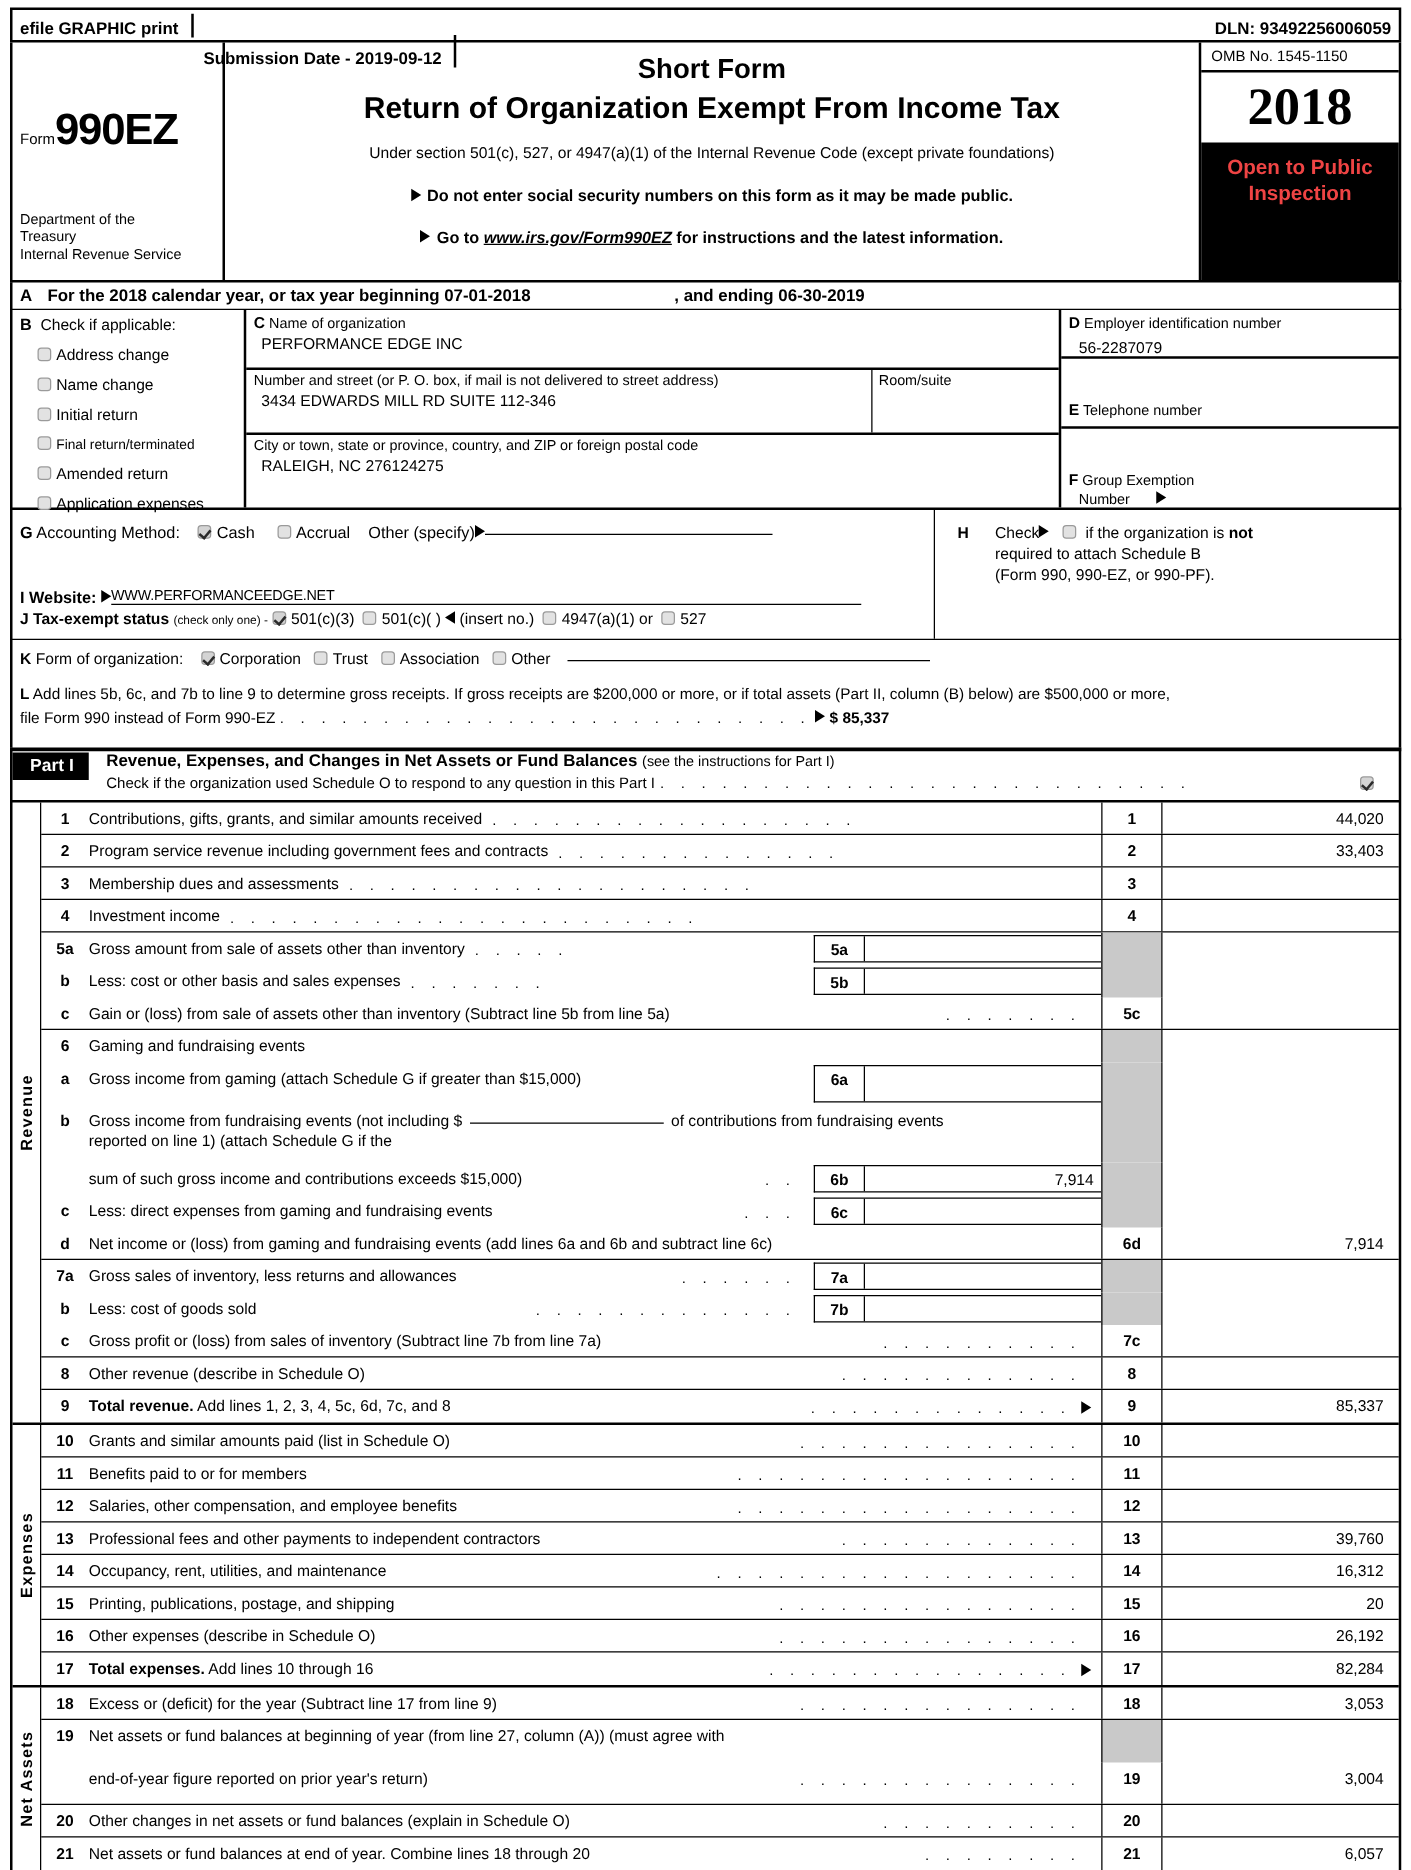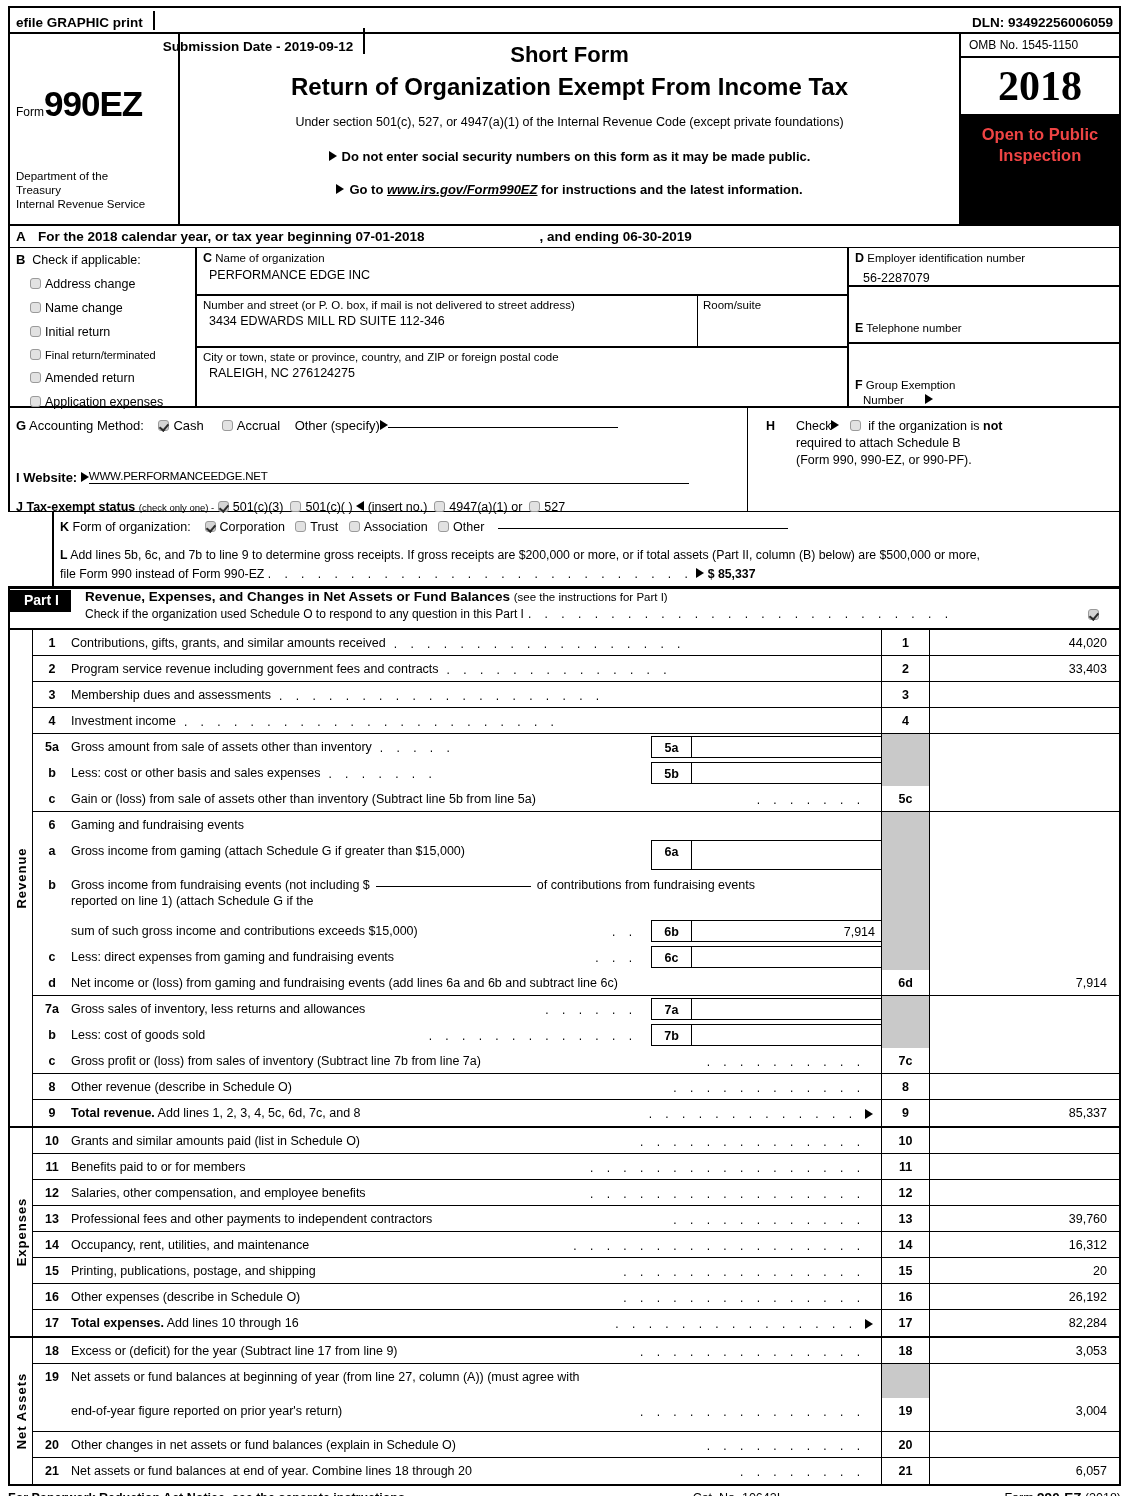--- a/index.html
+++ b/index.html
@@ -272,41 +272,40 @@
   }
   #ghleft{
     flex:1 1 auto;
     padding:10px 0 0 6px;
     box-sizing:border-box;
     font-size:13px;
   }
   #gline{margin-bottom:0px;}
   #iline{margin-top:35px;font-size:13px;}
   #iline .wv{font-size:11.5px;letter-spacing:-0.2px;}
-  #jline{margin-top:15px;font-size:12.5px;}
+  #jline{margin-top:3px;font-size:12.5px;}
   #jline .tiny{font-size:9.5px;}
   #ghright{
     width:372px;
     border-left:1.5px solid #000;
     box-sizing:border-box;
     padding:10px 0 0 18px;
     font-size:12.5px;
     line-height:17px;
   }
   #ghright .hrow{display:flex;}
   #ghright .hL{width:30px;font-weight:bold;}
 
   
   #klblock{
     border-left:2px solid #000;
     border-right:2px solid #000;
     box-sizing:border-box;
-    padding:8px 6px 2px 6px;
+    padding:8px 6px 14px 6px;
     font-size:12.5px;
-    margin-left:44px;
   }
   #kline{margin-bottom:12px;}
   #lline{line-height:19px;font-size:12.3px;}
 
   
   #parti{
     display:flex;
     border-top:3px solid #000;
     border-left:2px solid #000;
     border-right:2px solid #000;

